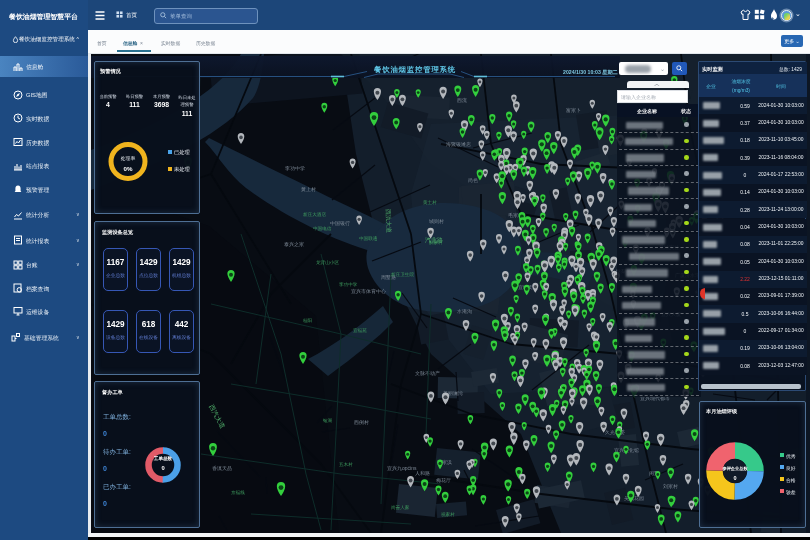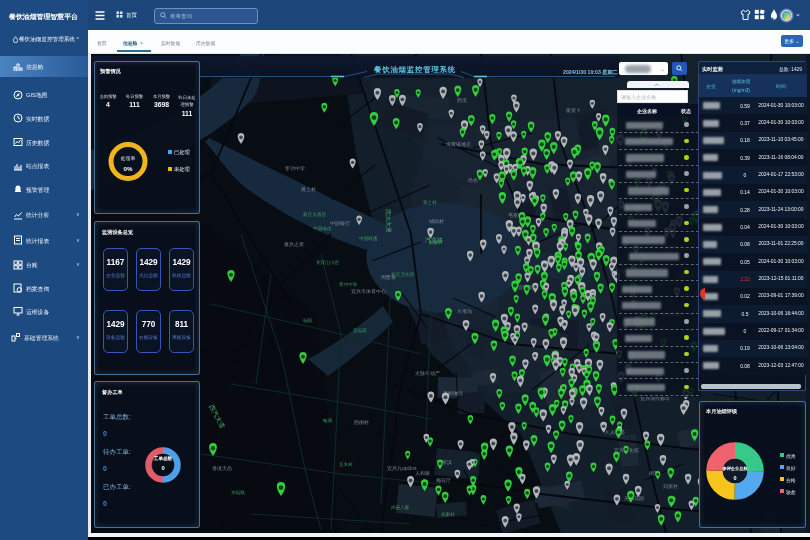--- a/index.html
+++ b/index.html
@@ -2223,24 +2223,24 @@
     <div style="position:absolute;left:41px;top:26px;width:25px;height:43px;border:1px solid #3657b5;border-radius:5px;background:rgba(18,30,60,0.3)"></div>
     <div style="position:absolute;left:38px;top:36px;width:31px;text-align:center;font-size:8.2px;font-weight:bold;color:#fff">1429</div>
     <div style="position:absolute;left:38px;top:50px;width:31px;text-align:center;font-size:4.8px;color:#5f7bd0">点位总数</div>
     <div style="position:absolute;left:74px;top:26px;width:25px;height:43px;border:1px solid #3657b5;border-radius:5px;background:rgba(18,30,60,0.3)"></div>
     <div style="position:absolute;left:71px;top:36px;width:31px;text-align:center;font-size:8.2px;font-weight:bold;color:#fff">1429</div>
     <div style="position:absolute;left:71px;top:50px;width:31px;text-align:center;font-size:4.8px;color:#5f7bd0">机组总数</div>
     <div style="position:absolute;left:8px;top:88px;width:25px;height:43px;border:1px solid #3657b5;border-radius:5px;background:rgba(18,30,60,0.3)"></div>
     <div style="position:absolute;left:5px;top:98px;width:31px;text-align:center;font-size:8.2px;font-weight:bold;color:#fff">1429</div>
     <div style="position:absolute;left:5px;top:112px;width:31px;text-align:center;font-size:4.8px;color:#5f7bd0">设备总数</div>
     <div style="position:absolute;left:41px;top:88px;width:25px;height:43px;border:1px solid #3657b5;border-radius:5px;background:rgba(18,30,60,0.3)"></div>
-    <div style="position:absolute;left:38px;top:98px;width:31px;text-align:center;font-size:8.2px;font-weight:bold;color:#fff">770</div>
+    <div style="position:absolute;left:38px;top:98px;width:31px;text-align:center;font-size:8.2px;font-weight:bold;color:#fff">618</div>
     <div style="position:absolute;left:38px;top:112px;width:31px;text-align:center;font-size:4.8px;color:#5f7bd0">在线设备</div>
     <div style="position:absolute;left:74px;top:88px;width:25px;height:43px;border:1px solid #3657b5;border-radius:5px;background:rgba(18,30,60,0.3)"></div>
-    <div style="position:absolute;left:71px;top:98px;width:31px;text-align:center;font-size:8.2px;font-weight:bold;color:#fff">811</div>
+    <div style="position:absolute;left:71px;top:98px;width:31px;text-align:center;font-size:8.2px;font-weight:bold;color:#fff">442</div>
     <div style="position:absolute;left:71px;top:112px;width:31px;text-align:center;font-size:4.8px;color:#5f7bd0">离线设备</div>
   </div>
 <div style="position:absolute;left:94px;top:381px;width:106px;height:147px;background:rgba(8,15,28,0.975);border:1px solid #4e6f94;border-radius:2px;box-shadow:inset 0 0 6px rgba(90,140,190,0.25)">
     <div style="position:absolute;left:7px;top:6.5px;font-size:5.2px;font-weight:bold;color:#fff">督办工单</div>
     <div style="position:absolute;left:8px;top:31px;font-size:6.5px;color:#7fb0dd">工单总数:</div>
     <div style="position:absolute;left:8px;top:48px;font-size:7px;font-weight:bold;color:#3f86d8">0</div>
     <div style="position:absolute;left:8px;top:66px;font-size:6.5px;color:#7fb0dd">待办工单:</div>
     <div style="position:absolute;left:8px;top:83px;font-size:7px;font-weight:bold;color:#3f86d8">0</div>
     <div style="position:absolute;left:8px;top:101px;font-size:6.5px;color:#7fb0dd">已办工单:</div>
     <div style="position:absolute;left:8px;top:118px;font-size:7px;font-weight:bold;color:#3f86d8">0</div>

